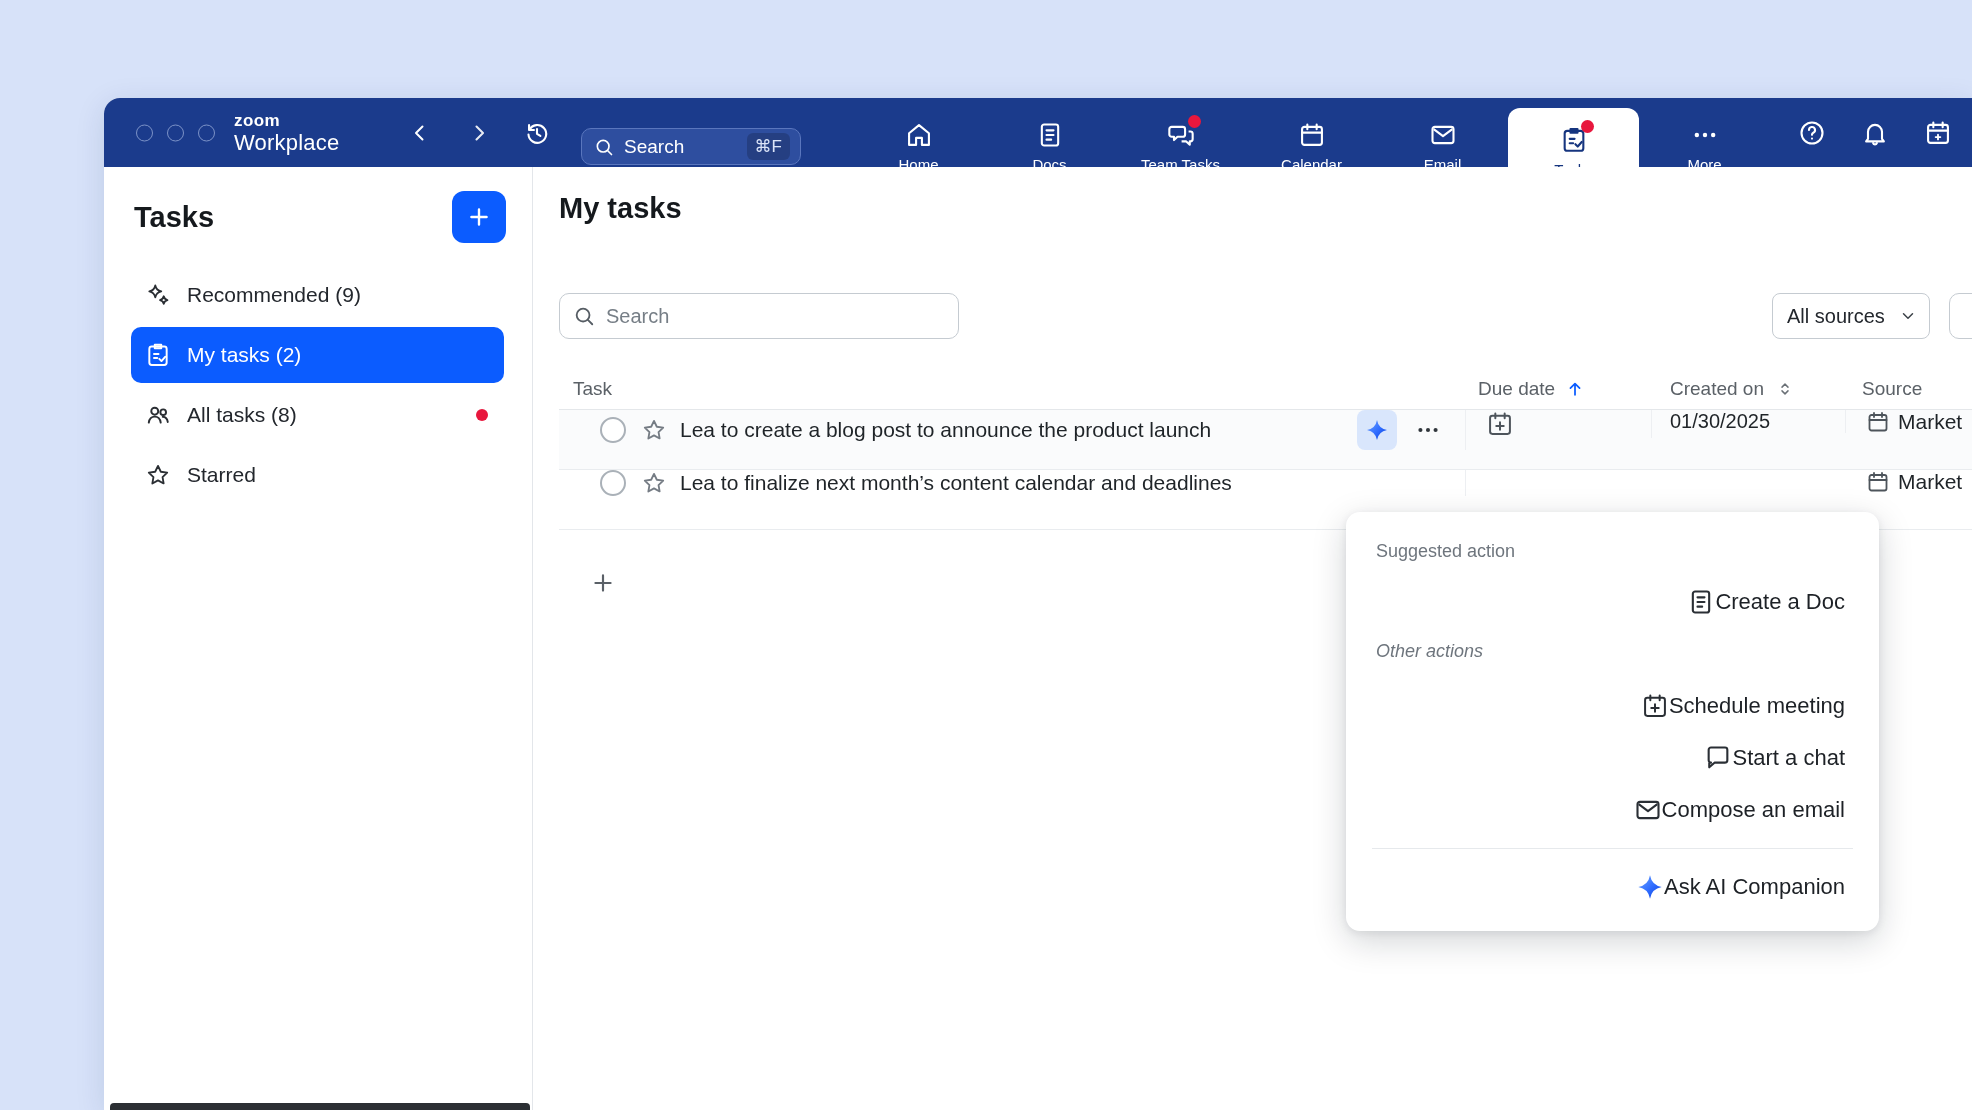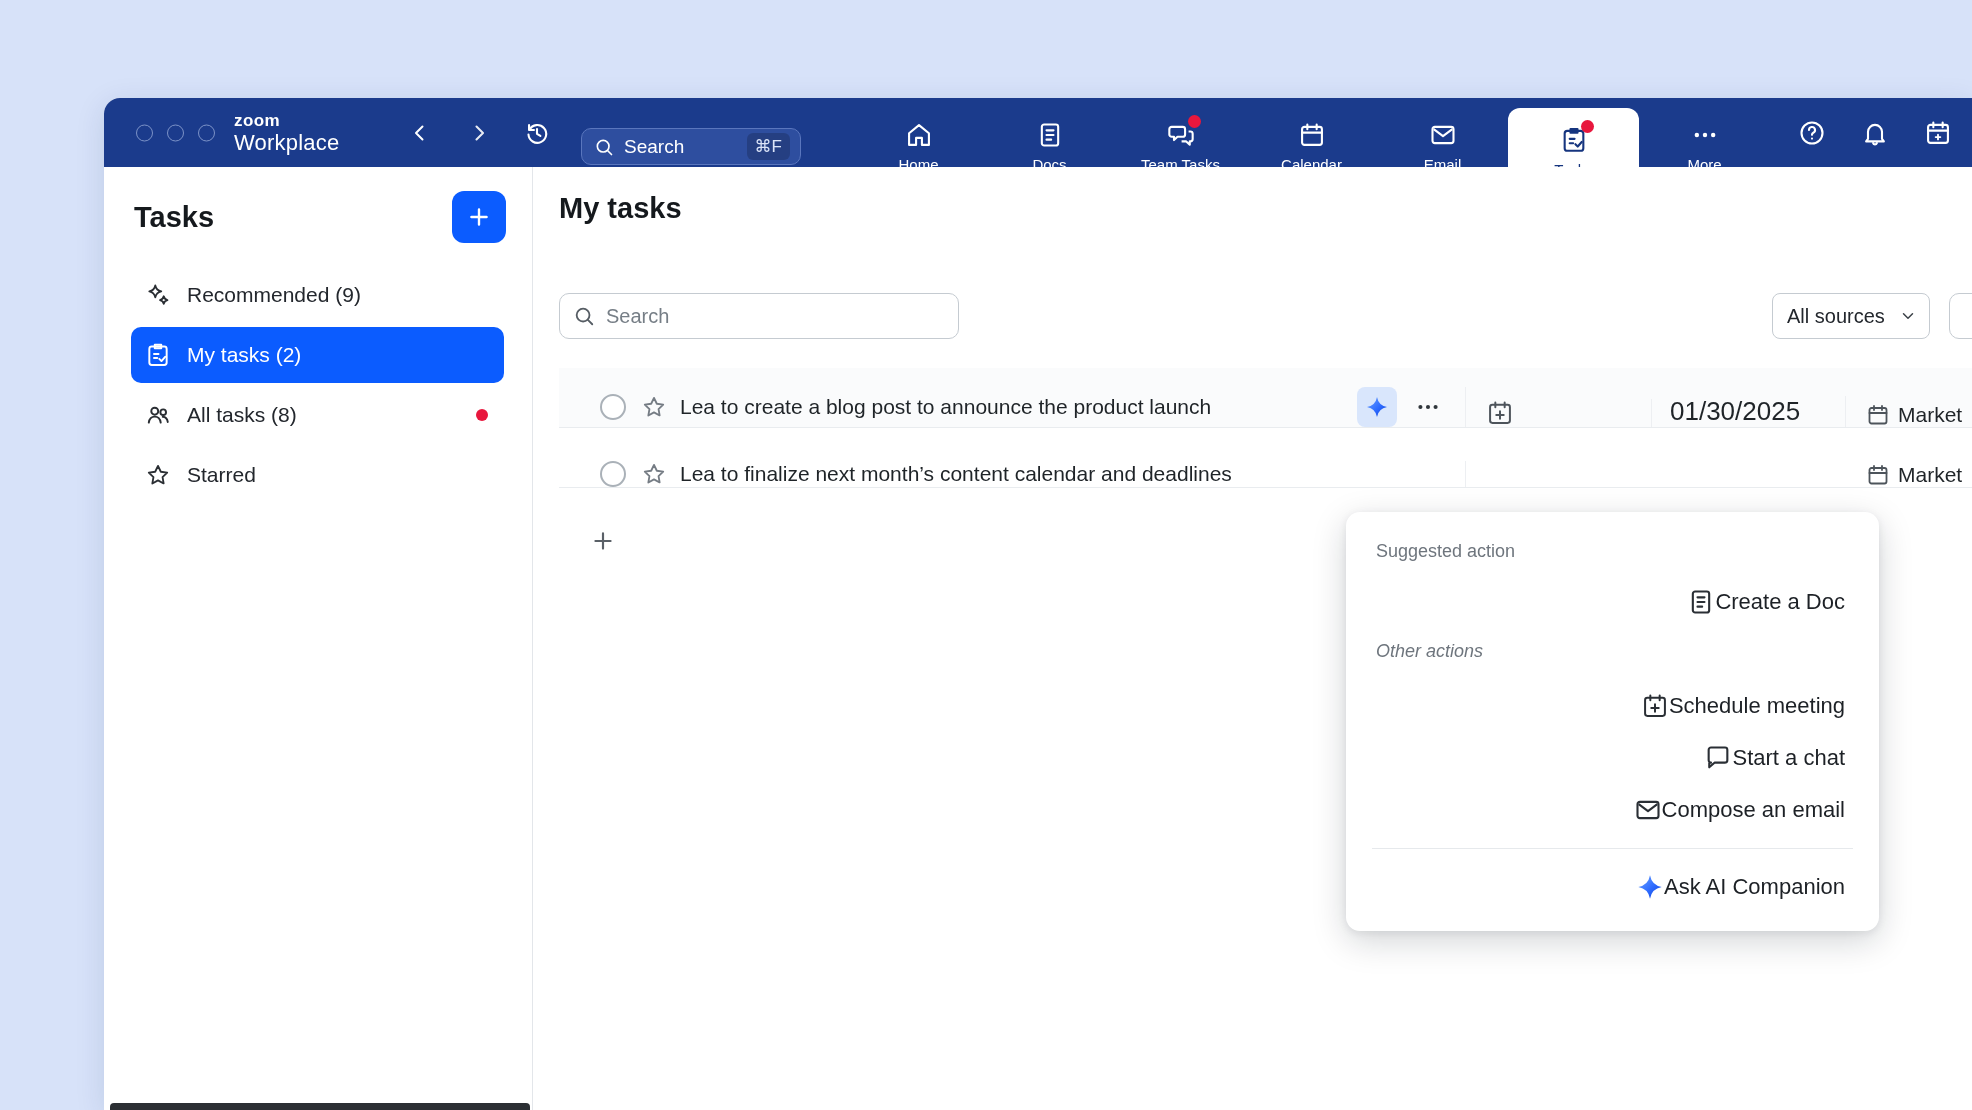--- a/index.html
+++ b/index.html
@@ -118,35 +118,35 @@
   .col-task { width:907px; flex:none; }
   .col-due { width:186px; flex:none; }
   .col-created { width:194px; flex:none; }
   .col-source { flex:1; min-width:100px; }
   .thead .col-task { padding-left:14px; }
   .thead .col-due { padding-left:12px; display:flex; align-items:center; gap:10px; }
   .thead .col-created { padding-left:18px; display:flex; align-items:center; gap:12px; }
   .thead .col-source { padding-left:16px; }
   .sort-up { width:20px; height:20px; color:#0b5cff; }
   .sort-both { width:18px; height:18px; color:#6a7076; }
-  .trow { display:flex; align-items:flex-end; height:60px; border-bottom:1px solid #e9ecef; font-size:21px; color:#1f2428; }
+  .trow { display:flex; align-items:flex-start; height:60px; border-bottom:1px solid #e9ecef; font-size:21px; color:#1f2428; }
   .trow > div { display:flex; align-items:center; border-right:1px solid #edeff2; }
   .trow > div:last-child { border-right:none; overflow:hidden; }
   .trow.hovered { background:#fafbfc; }
   .radio { width:26px; height:26px; border-radius:50%; border:2px solid #aab1b8; margin-left:41px; flex:none; cursor:pointer; background:#fff; }
   .row-star { width:26px; height:26px; margin-left:15px; color:#757c84; flex:none; cursor:pointer; }
   .task-text { margin-left:13px; white-space:nowrap; overflow:hidden; }
   .ai-chip {
     margin-left:auto; width:40px; height:40px; border-radius:8px; background:#d9e6fc;
     display:flex; align-items:center; justify-content:center; flex:none; cursor:pointer;
   }
   .ai-chip .icon { width:24px; height:24px; }
   .row-ellipsis { width:26px; height:26px; margin:0 24px 0 18px; color:#30363c; flex:none; cursor:pointer; }
   .due-add { width:28px; height:28px; margin-left:20px; color:#4d545b; cursor:pointer; }
-  .created-text { margin-left:18px; font-size:26px; }
+  .created-text { margin-left:18px; font-size:20px; }
   .source-ico { width:24px; height:24px; margin-left:20px; color:#4d545b; flex:none; }
   .source-text { margin-left:8px; white-space:nowrap; }
   .add-row { margin:40px 0 0 31px; width:26px; height:26px; color:#5a6067; cursor:pointer; }
 
   
   .popup {
     position:absolute; left:1242px; top:414px; width:533px; z-index:100;
     background:#fff; border-radius:14px; padding:22px 24px 18px;
     box-shadow:0 10px 34px rgba(13,20,33,.18), 0 2px 8px rgba(13,20,33,.08);
   }
@@ -385,20 +385,40 @@
           <span class="icon">
             <svg viewBox="0 0 24 24" fill="none" stroke="currentColor" stroke-width="2" stroke-linecap="round" stroke-linejoin="round">
                 <path d="M6 9l6 6 6-6"></path>
               </svg>
           </span>
         </div>
         <div class="edge-btn"></div>
       </div>
 
       <div class="tasktable">
+        <div class="thead">
+          <div class="col-task">Task</div>
+          <div class="col-due">
+            <span>Due date</span>
+            <span class="icon sort-up" style="width:20px;height:20px;">
+              <svg viewBox="0 0 24 24" fill="none" stroke="currentColor" stroke-width="2.1" stroke-linecap="round" stroke-linejoin="round">
+                  <path d="M12 19V6M6.5 11 12 5.5 17.5 11"></path>
+                </svg>
+            </span>
+          </div>
+          <div class="col-created">
+            <span>Created on</span>
+            <span class="icon sort-both" style="width:18px;height:18px;">
+              <svg viewBox="0 0 24 24" fill="none" stroke="currentColor" stroke-width="1.9" stroke-linecap="round" stroke-linejoin="round">
+                  <path d="M8 9.5 12 5.5l4 4M8 14.5l4 4 4-4"></path>
+                </svg>
+            </span>
+          </div>
+          <div class="col-source">Source</div>
+        </div>
 
         <div class="trow hovered">
           <div class="col-task">
             <span class="radio"></span>
             <span class="row-star icon">
               <svg viewBox="0 0 24 24" fill="none" stroke="currentColor" stroke-width="1.7" stroke-linejoin="round">
                   <path d="M12 3.6l2.6 5.4 5.9.8-4.3 4.1 1 5.9-5.2-2.8-5.2 2.8 1-5.9-4.3-4.1 5.9-.8z"></path>
                 </svg>
             </span>
             <span class="task-text">Lea to create a blog post to announce the product launch</span>

